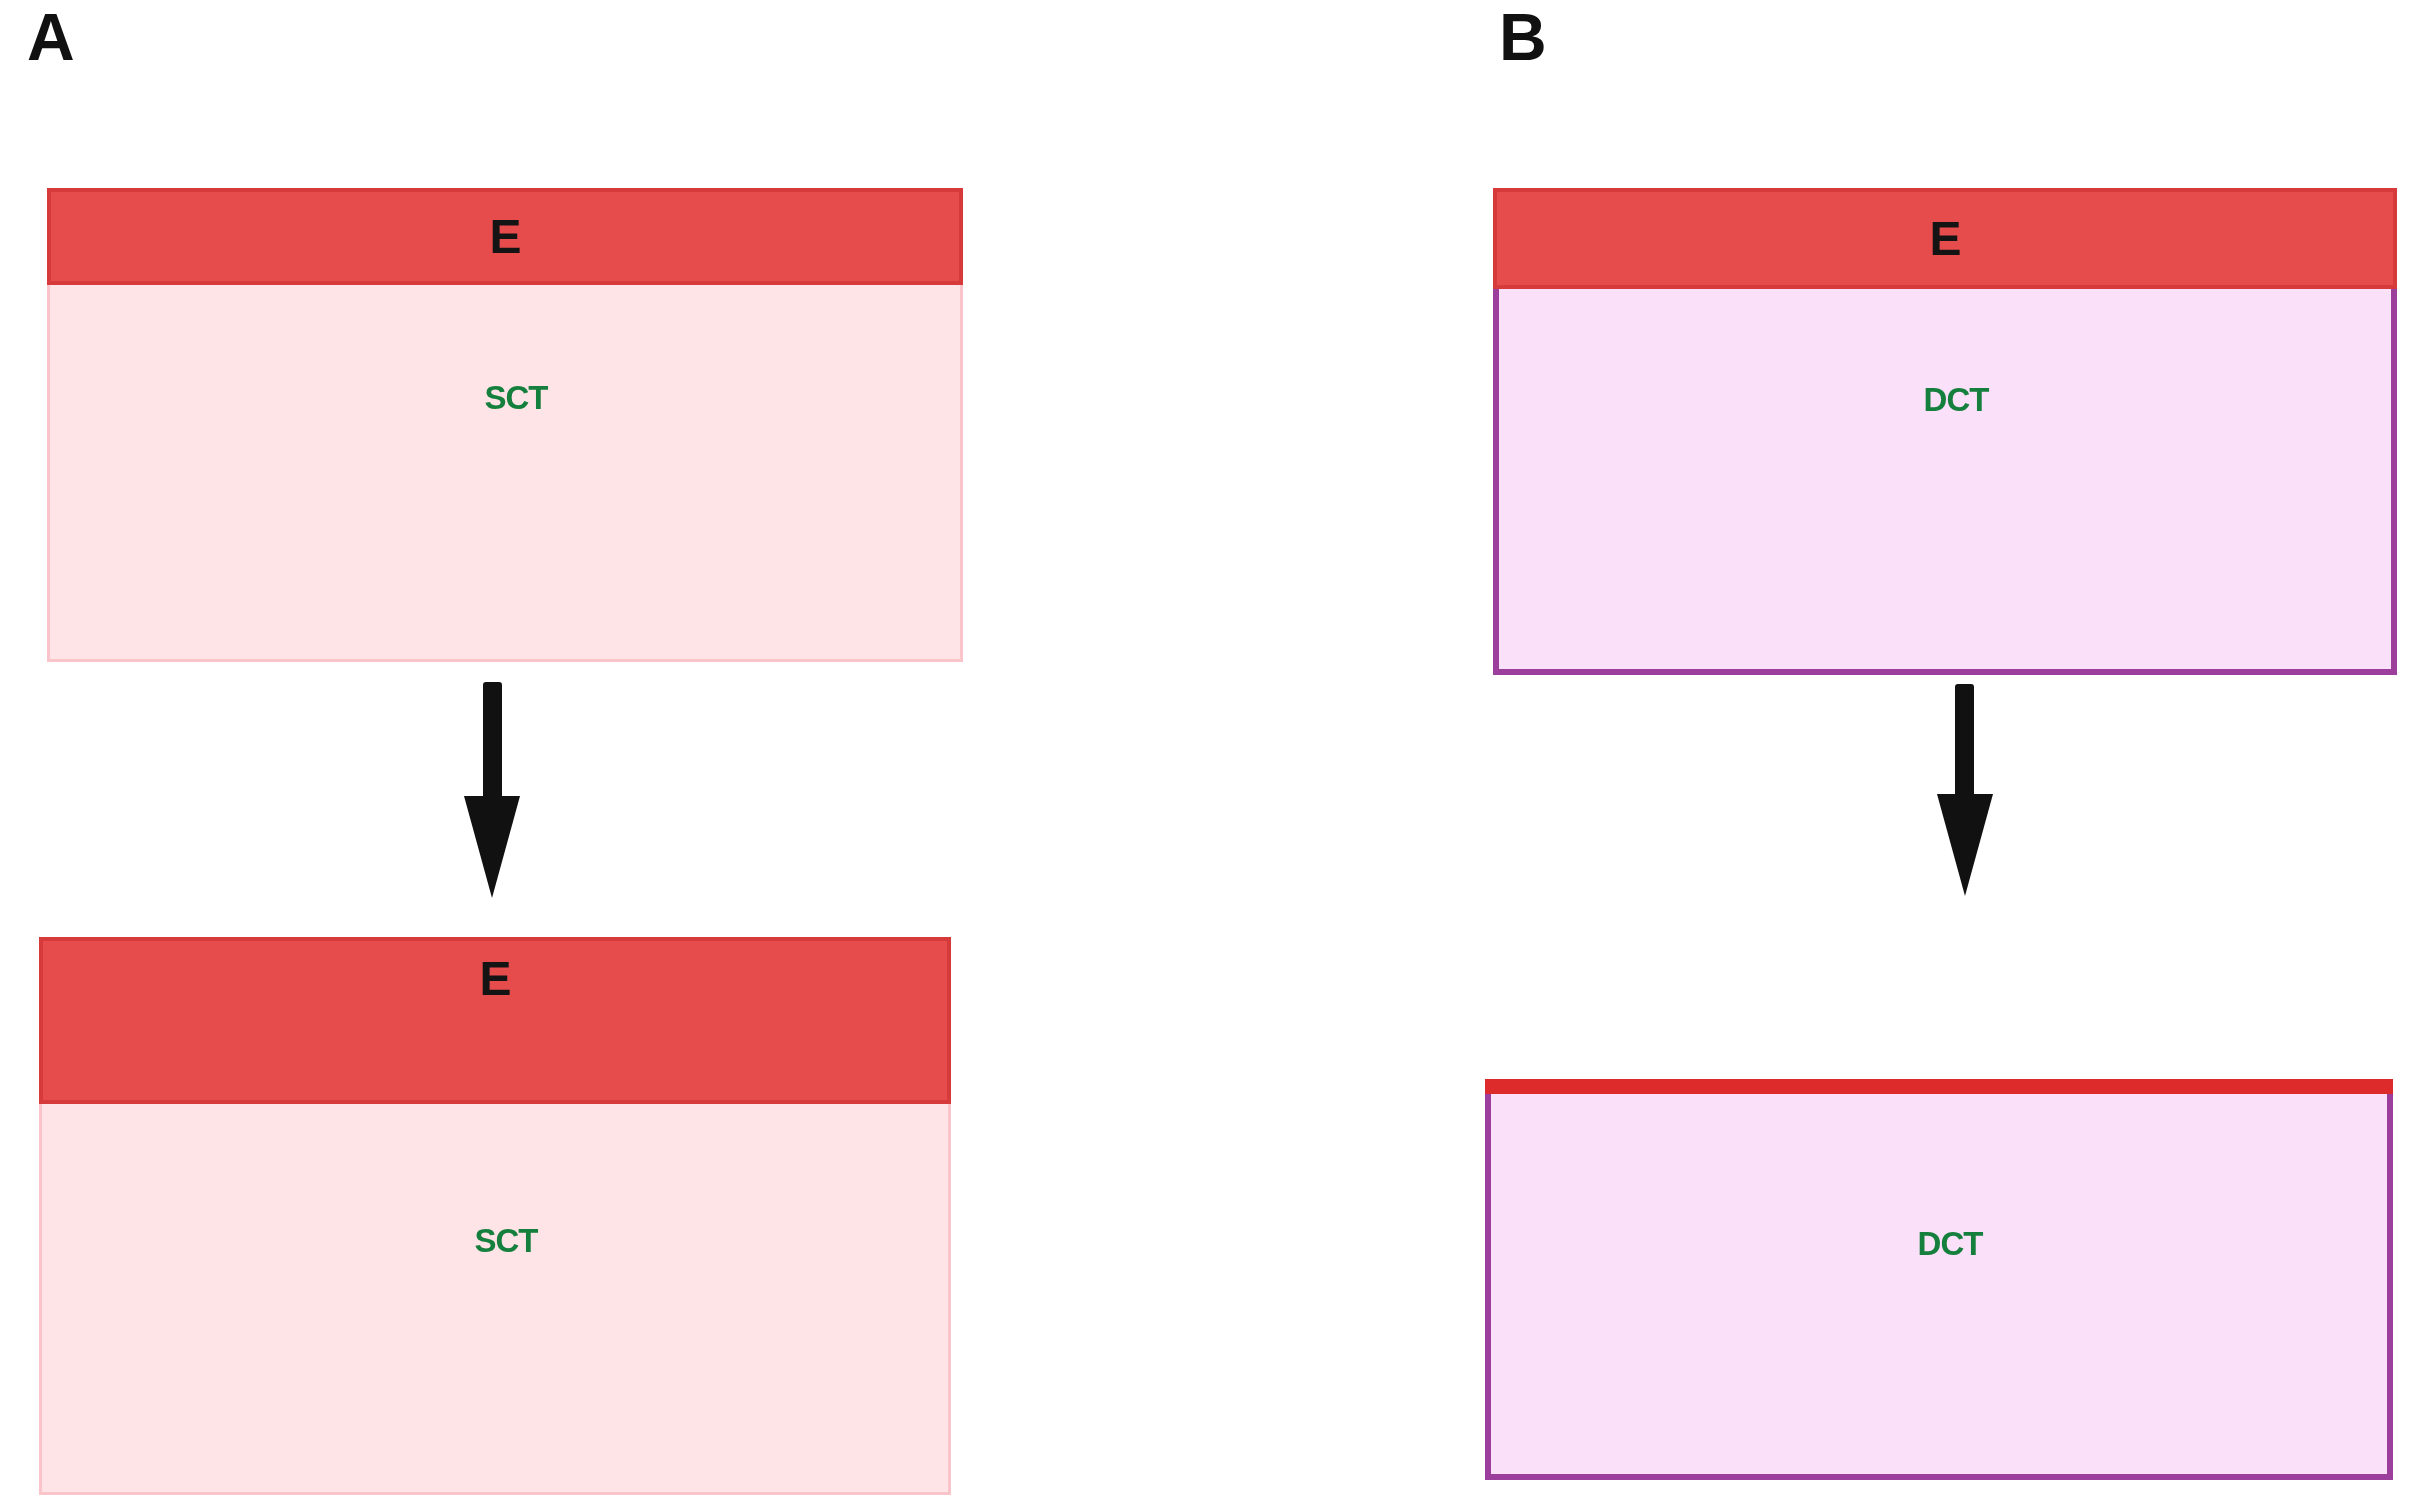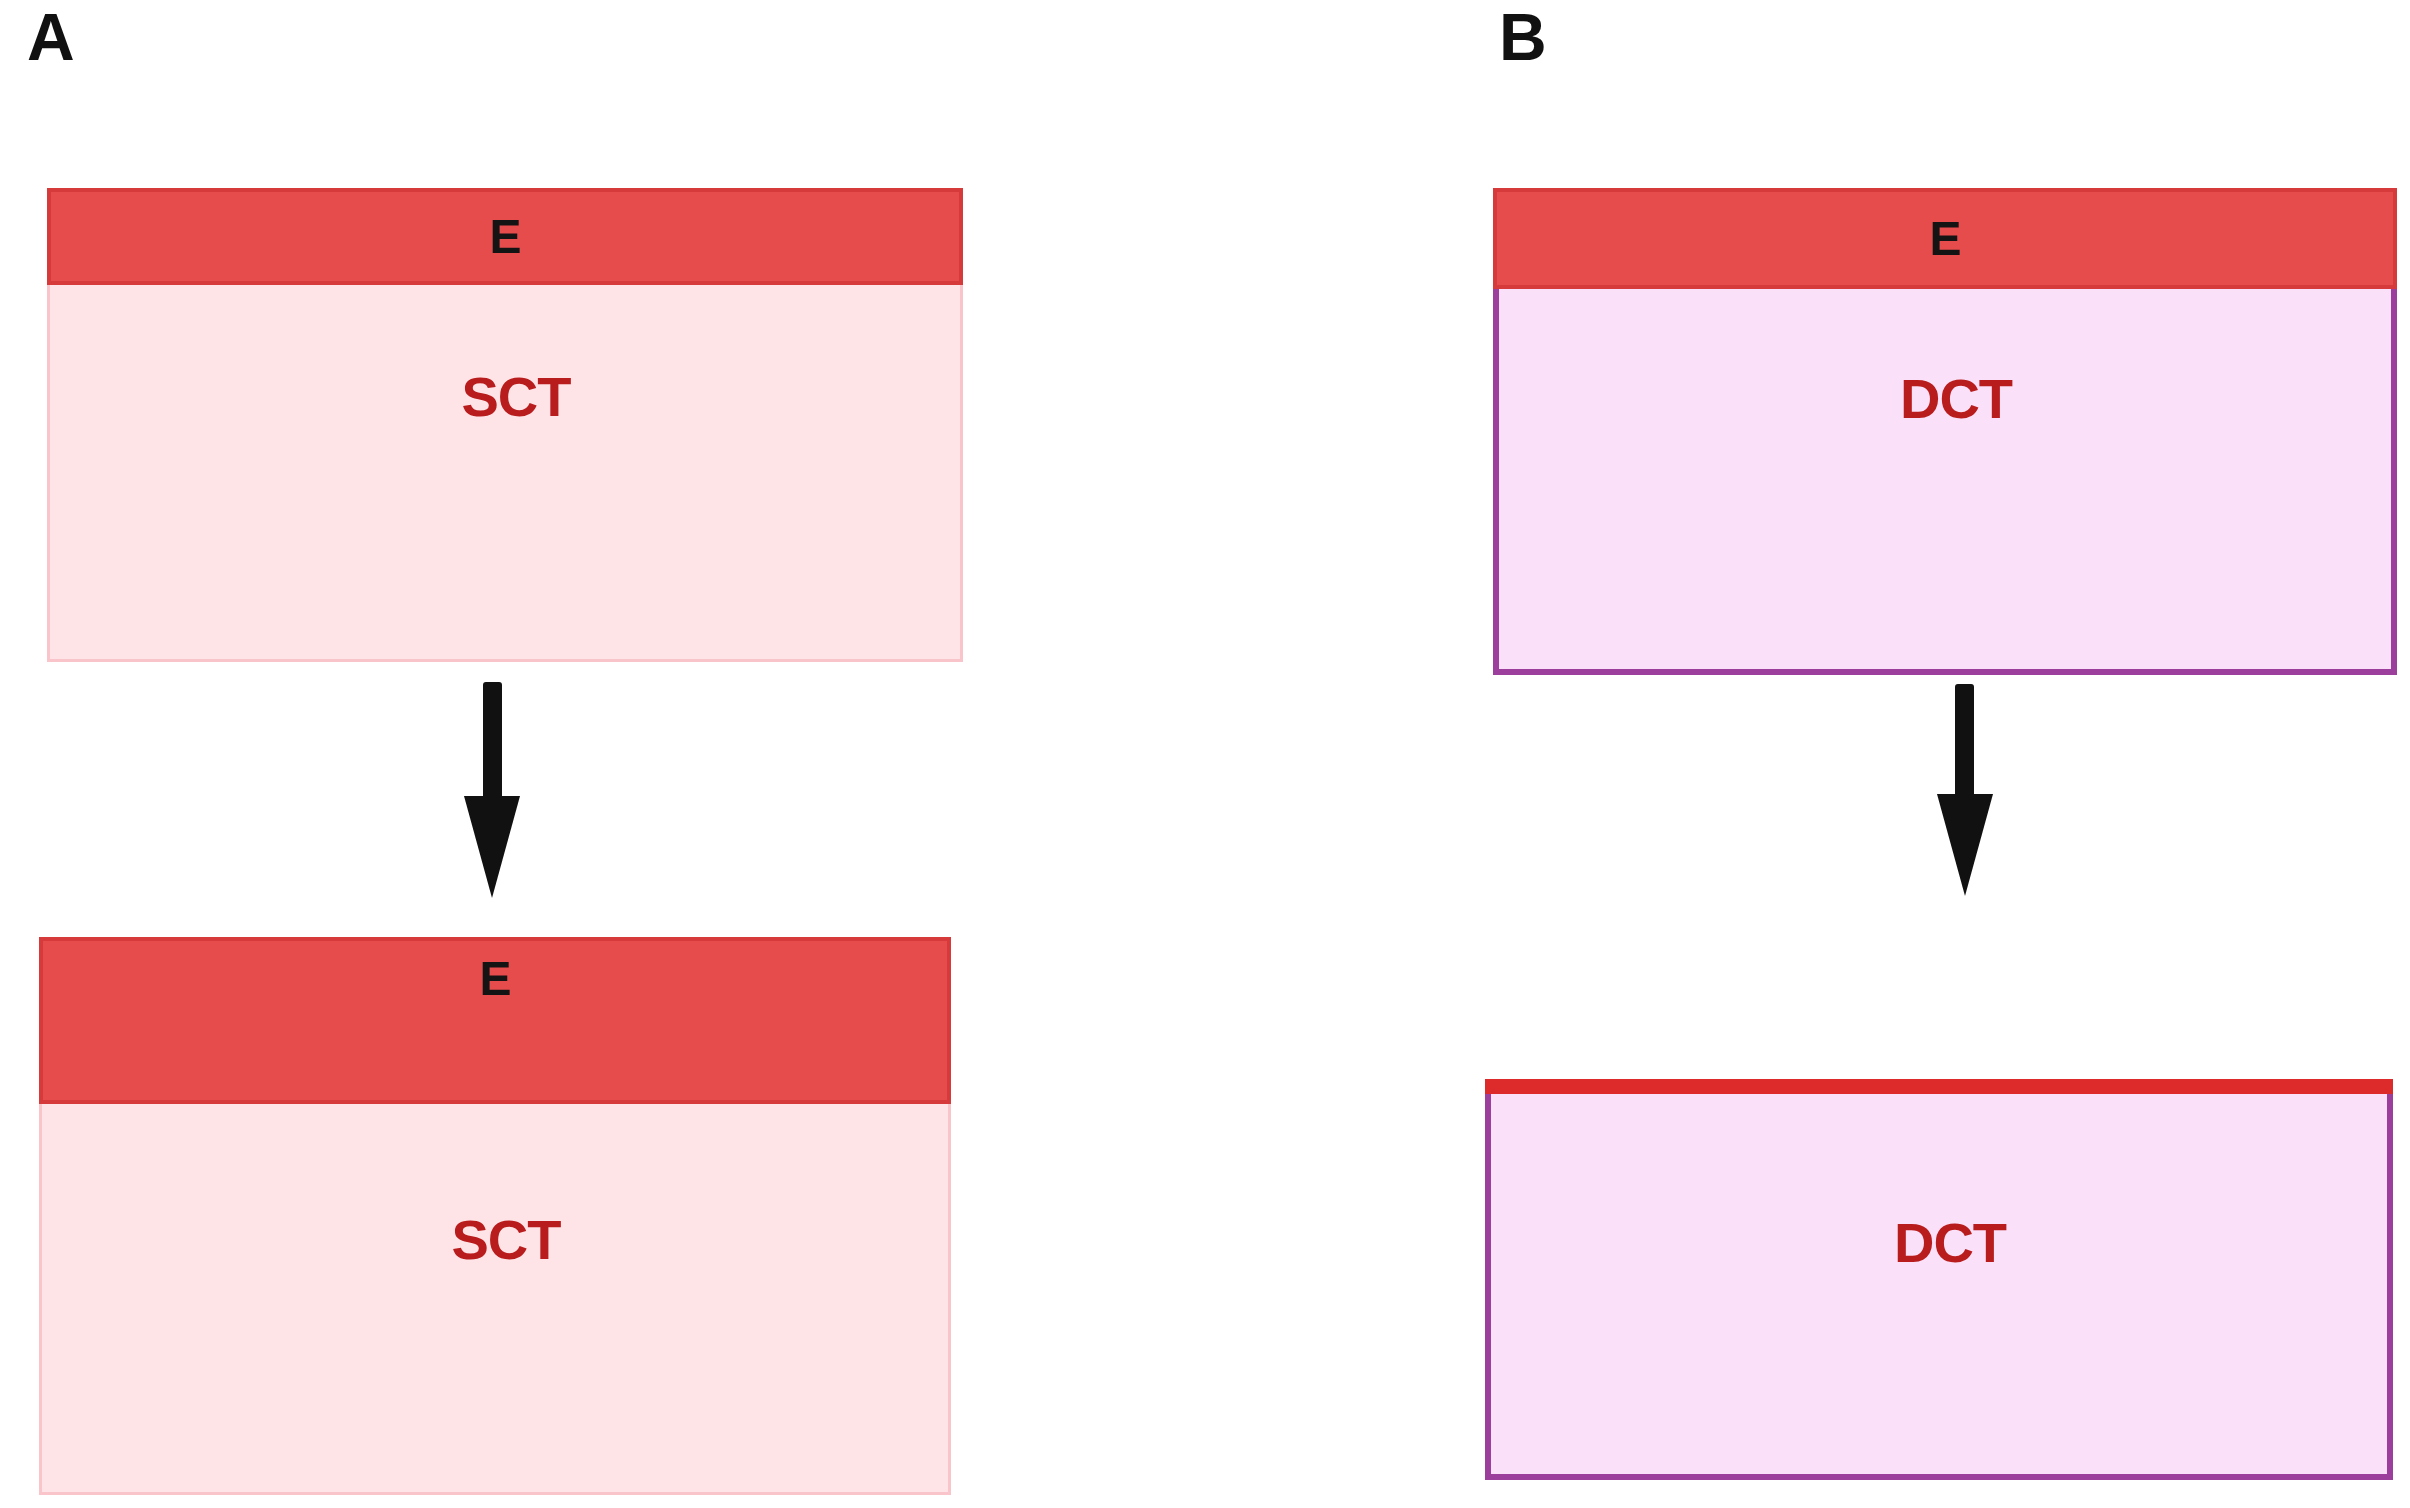--- a/index.html
+++ b/index.html
@@ -66,23 +66,23 @@
     border: 6.8px solid var(--dct_border);
     border-top: none;
   }
 
   .body-text {
     position: absolute;
     left: 0;
     right: 0;
     text-align: center;
     transform: translateY(-50%);
-    font-size: 56px;
+    font-size: 33px;
     font-weight: 700;
-    color: #b91c1c;
+    color: #15803d;
     line-height: 1;
     letter-spacing: -1px;
     padding-left: 22px;
   }
 
   .red-strip {
     position: absolute;
     left: 0;
     top: 0;
     width: 100%;

